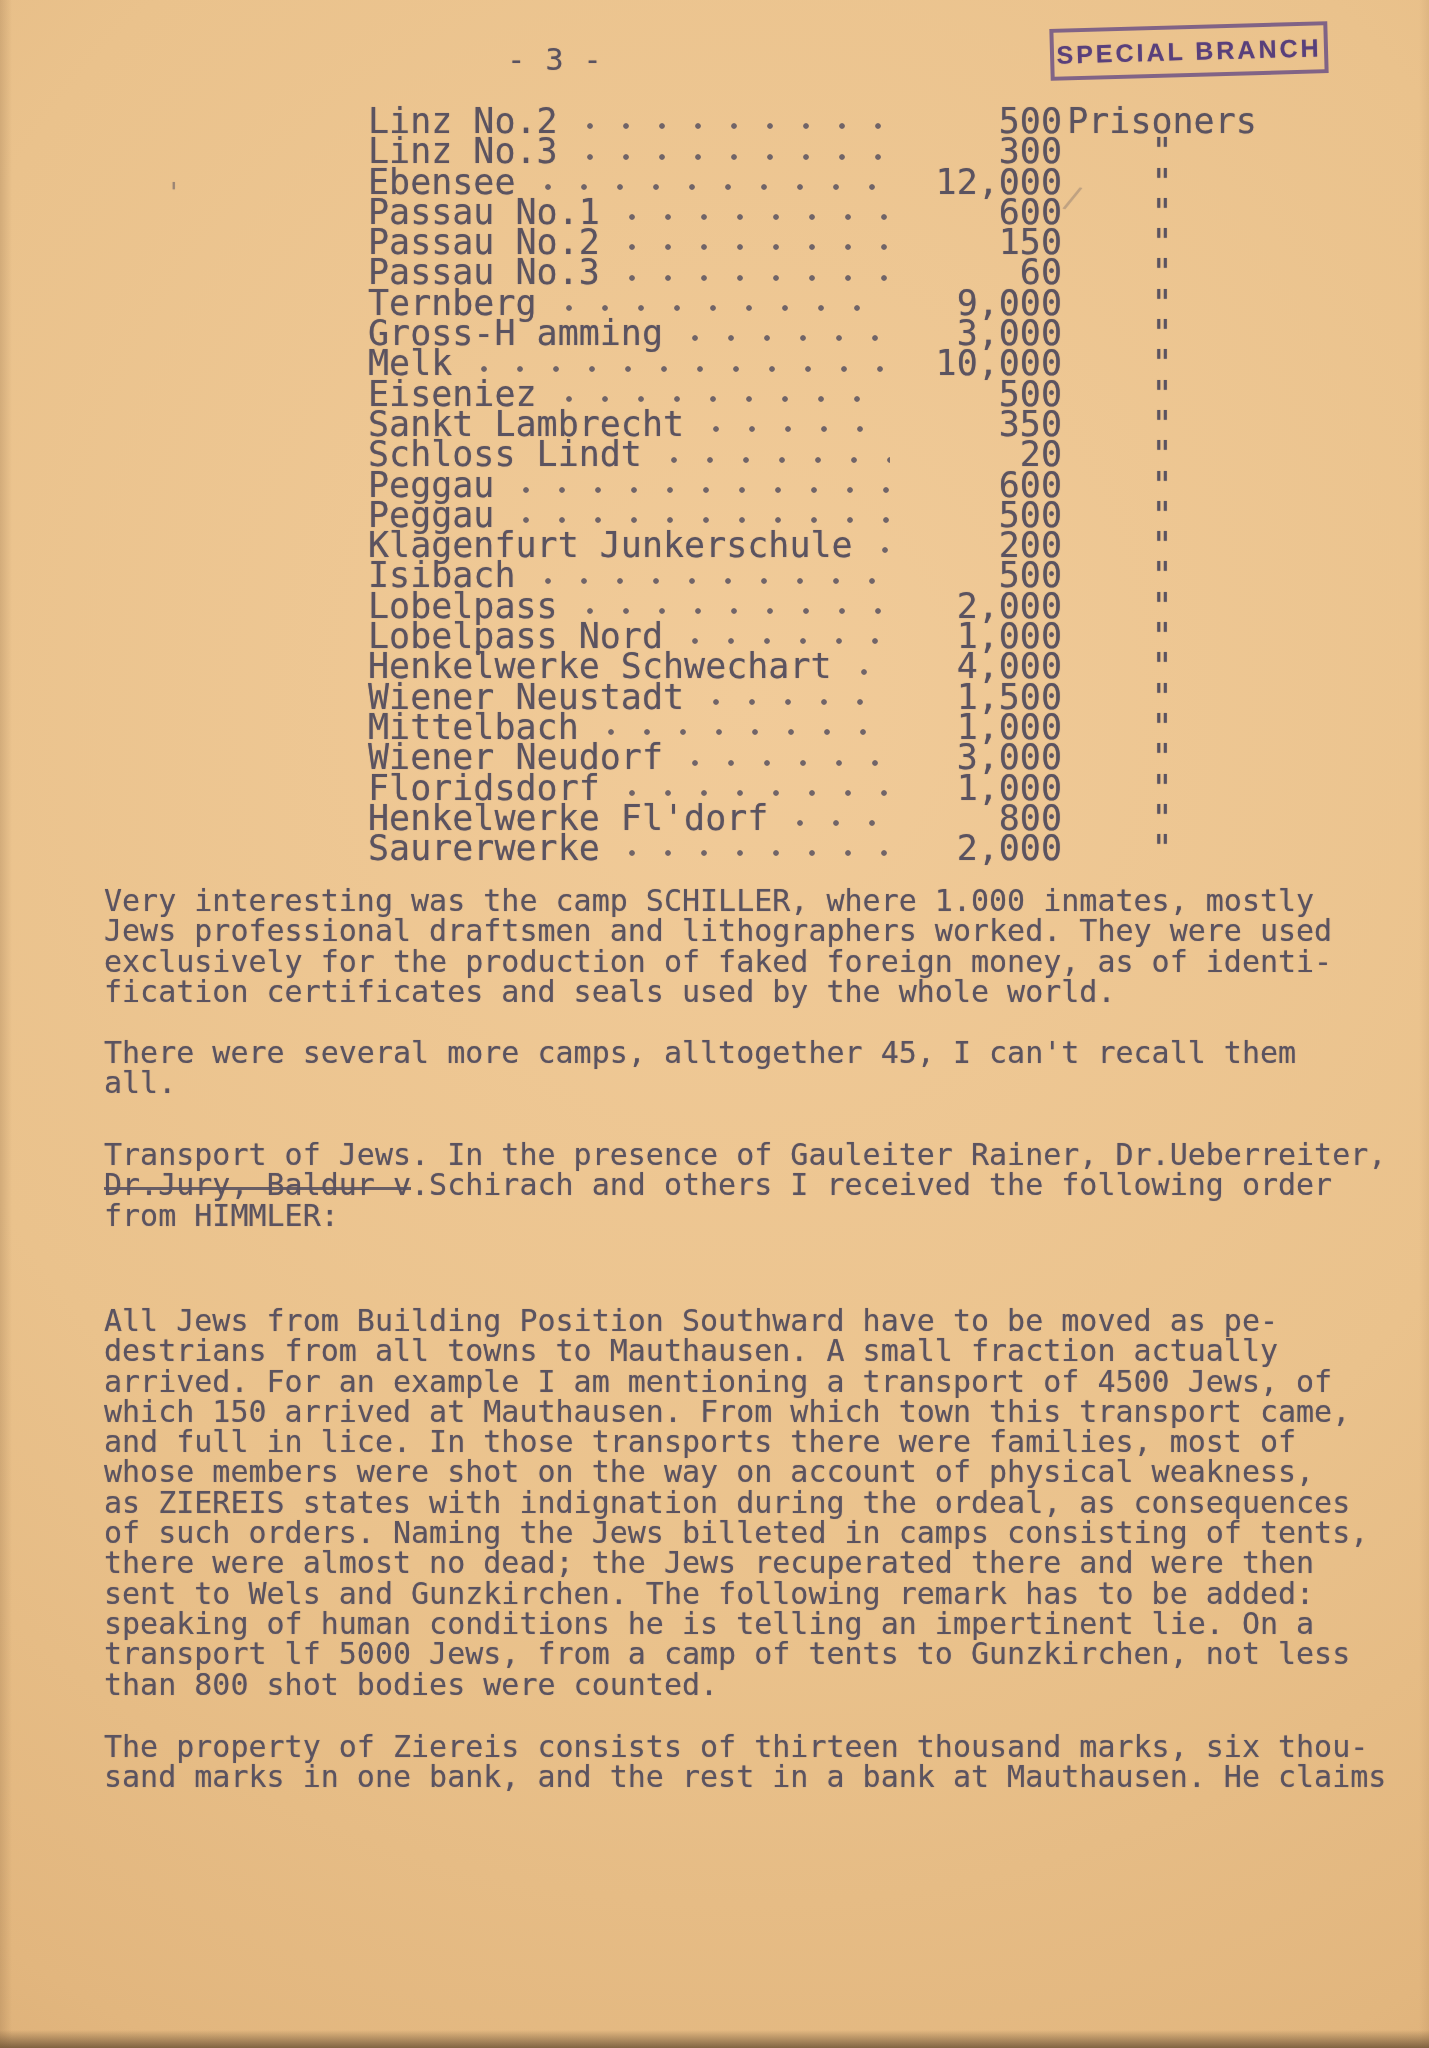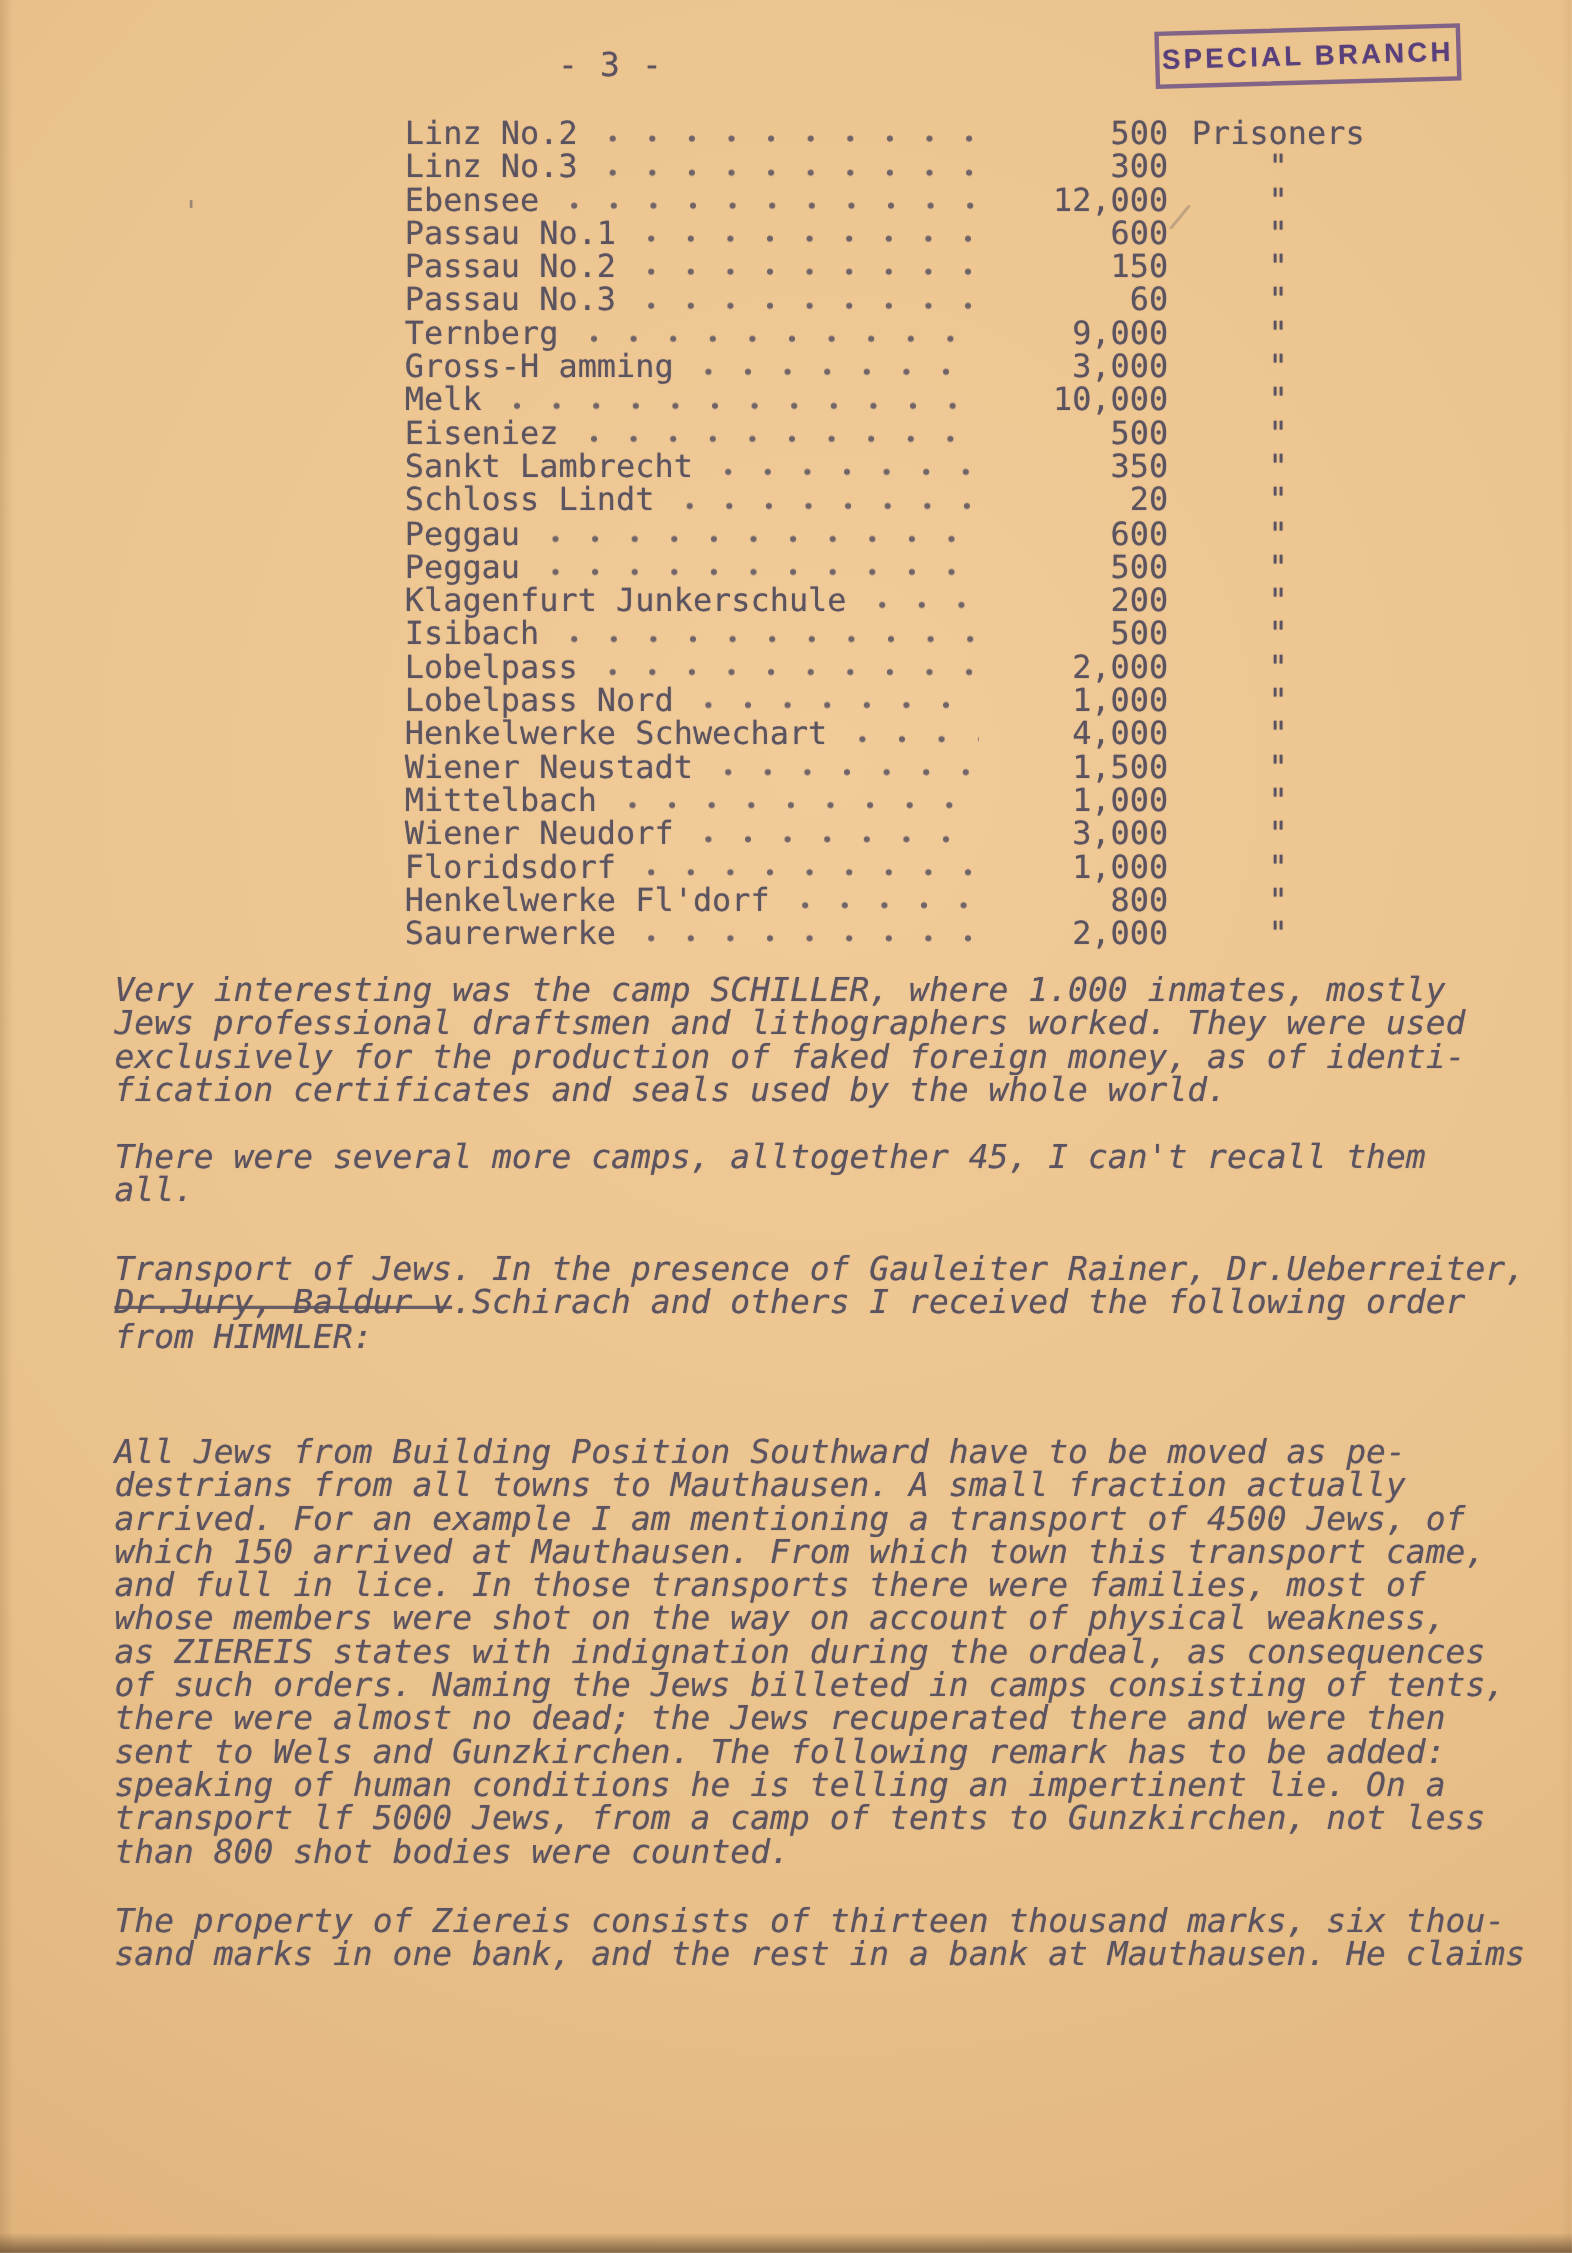--- a/index.html
+++ b/index.html
@@ -28,41 +28,41 @@
     transform:rotate(-1.6deg);
     display:flex;align-items:center;justify-content:center;
     color:rgba(80,56,122,0.88);
     font-family:"Liberation Sans", sans-serif;
     font-weight:bold;font-size:25px;letter-spacing:3px;white-space:pre;
     text-shadow:0 0 1px rgba(80,56,122,0.55);
   }
 
   .camp-list{
     position:absolute;left:368px;top:106px;width:894px;
-    font-size:29px;
+    font-size:35px;
   }
   .camp-row{
     display:flex;
     height:30.3px;line-height:30.3px;
   }
   .camp-name{white-space:pre;}
   .leader{
     flex:1;
     margin:0 12px 0 14px;
     background-image:radial-gradient(circle, rgba(91,83,96,0.85) 2.4px, rgba(91,83,96,0) 3.2px);
     background-size:36px 10px;
     background-position:0 calc(100% - 5px);
     background-repeat:repeat-x;
   }
   .camp-value{width:160px;text-align:right;white-space:pre;}
   .camp-unit{width:200px;text-align:center;white-space:pre;}
 
   .para{
     position:absolute;left:104px;width:1312px;
-    font-size:30px;line-height:30.3px;font-style:italic;
+    font-size:30px;line-height:30.3px;
   }
   .line{white-space:pre;height:30.3px;}
   .underline{
     border-bottom:3px solid rgba(91,83,96,0.9);
     padding-bottom:15px;
   }
 
   .margin-tick{position:absolute;left:166px;top:178px;font-size:26px;opacity:0.55;}
   .stray-slash{position:absolute;left:1064px;top:180px;font-size:30px;opacity:0.3;transform:rotate(14deg);}
 </style>

